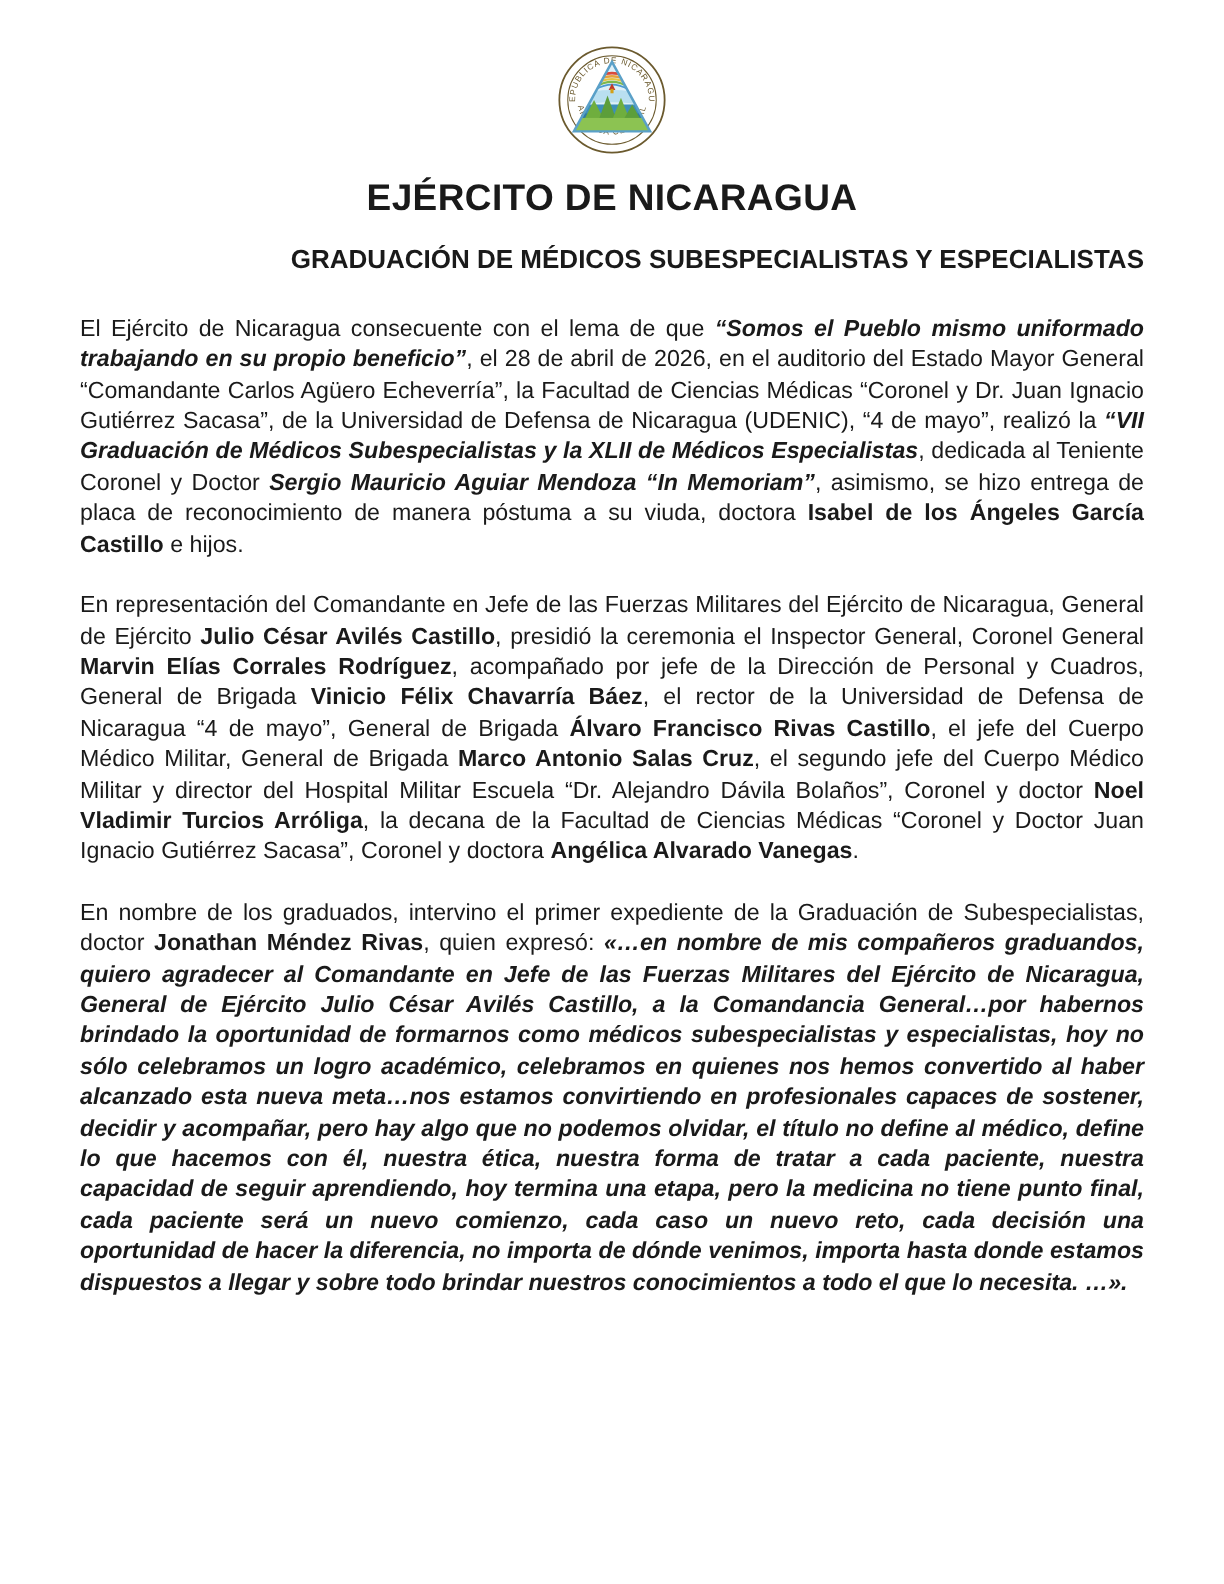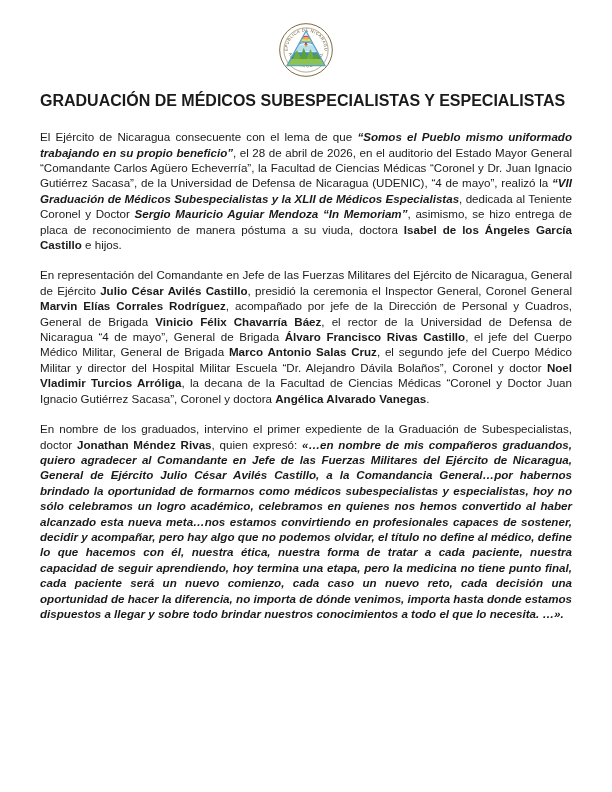--- a/index.html
+++ b/index.html
@@ -47,22 +47,22 @@
   .doc-subtitle {
     text-align: center;
     font-size: 13.2px;
     font-weight: bold;
     text-decoration: underline;
     text-underline-offset: 2px;
     margin: 13px 0 0 0;
     line-height: 1.15;
   }
   .doc-heading3 {
-    text-align: left;
-    font-size: 16px;
+    text-align: right;
+    font-size: 13px;
     font-weight: bold;
     margin: 13px 0 0 0;
     line-height: 1.2;
   }
 
   
   .body-block {
     margin-top: 19px;
   }
   p.para {
@@ -115,20 +115,21 @@
         <path d="M33 36.6 Q50 26 67 36.6" fill="none" stroke="#e8c341" stroke-width="2"></path>
         <path d="M34.4 38.6 Q50 29 65.6 38.6" fill="none" stroke="#7fb84a" stroke-width="1.8"></path>
         <path d="M35.6 40.4 Q50 32 64.4 40.4" fill="none" stroke="#4a9ad1" stroke-width="1.6"></path>
         <polygon points="50,35 53,41 47,41" fill="#c0392b"></polygon>
         <rect x="48.6" y="40" width="2.8" height="4" fill="#d4a017"></rect>
       </g>
       <polygon points="50,16 84,78 16,78" fill="none" stroke="#5aa0c8" stroke-width="2.2"></polygon>
     </svg>
   </div>
 
+  <h1 class="doc-title">EJÉRCITO DE NICARAGUA</h1>
   <h3 class="doc-heading3">GRADUACIÓN DE MÉDICOS SUBESPECIALISTAS Y ESPECIALISTAS</h3>
 
   <div class="body-block">
 
     <p class="para"><span>El Ejército de Nicaragua consecuente con el lema de que </span><span class="bi">“Somos el Pueblo mismo uniformado trabajando en su propio beneficio”</span><span>, el 28 de abril de 2026, en el auditorio del Estado Mayor General “Comandante Carlos Agüero Echeverría”, la Facultad de Ciencias Médicas “Coronel y Dr. Juan Ignacio Gutiérrez Sacasa”, de la Universidad de Defensa de Nicaragua (UDENIC), “4 de mayo”, realizó la </span><span class="bi">“VII Graduación de Médicos Subespecialistas y la XLII de Médicos Especialistas</span><span>, dedicada al Teniente Coronel y Doctor </span><span class="bi">Sergio Mauricio Aguiar Mendoza “In Memoriam”</span><span>, asimismo, se hizo entrega de placa de reconocimiento de manera póstuma a su viuda, doctora </span><b>Isabel de los Ángeles García Castillo</b><span> e hijos.</span></p>
 
     <p class="para"><span>En representación del Comandante en Jefe de las Fuerzas Militares del Ejército de Nicaragua, General de Ejército </span><b>Julio César Avilés Castillo</b><span>, presidió la ceremonia el Inspector General, Coronel General </span><b>Marvin Elías Corrales Rodríguez</b><span>, acompañado por jefe de la Dirección de Personal y Cuadros, General de Brigada </span><b>Vinicio Félix Chavarría Báez</b><span>, el rector de la Universidad de Defensa de Nicaragua “4 de mayo”, General de Brigada </span><b>Álvaro Francisco Rivas Castillo</b><span>, el jefe del Cuerpo Médico Militar, General de Brigada </span><b>Marco Antonio Salas Cruz</b><span>, el segundo jefe del Cuerpo Médico Militar y director del Hospital Militar Escuela “Dr. Alejandro Dávila Bolaños”, Coronel y doctor </span><b>Noel Vladimir Turcios Arróliga</b><span>, la decana de la Facultad de Ciencias Médicas “Coronel y Doctor Juan Ignacio Gutiérrez Sacasa”, Coronel y doctora </span><b>Angélica Alvarado Vanegas</b><span>.</span></p>
 
     <p class="para"><span>En nombre de los graduados, intervino el primer expediente de la Graduación de Subespecialistas, doctor </span><b>Jonathan Méndez Rivas</b><span>, quien expresó: </span><span class="bi">«…en nombre de mis compañeros graduandos, quiero agradecer al Comandante en Jefe de las Fuerzas Militares del Ejército de Nicaragua, General de Ejército Julio César Avilés Castillo, a la Comandancia General…por habernos brindado la oportunidad de formarnos como médicos subespecialistas y especialistas, hoy no sólo celebramos un logro académico, celebramos en quienes nos hemos convertido al haber alcanzado esta nueva meta…nos estamos convirtiendo en profesionales capaces de sostener, decidir y acompañar, pero hay algo que no podemos olvidar, el título no define al médico, define lo que hacemos con él, nuestra ética, nuestra forma de tratar a cada paciente, nuestra capacidad de seguir aprendiendo, hoy termina una etapa, pero la medicina no tiene punto final, cada paciente será un nuevo comienzo, cada caso un nuevo reto, cada decisión una oportunidad de hacer la diferencia, no importa de dónde venimos, importa hasta donde estamos dispuestos a llegar y sobre todo brindar nuestros conocimientos a todo el que lo necesita. …».</span></p>
 

